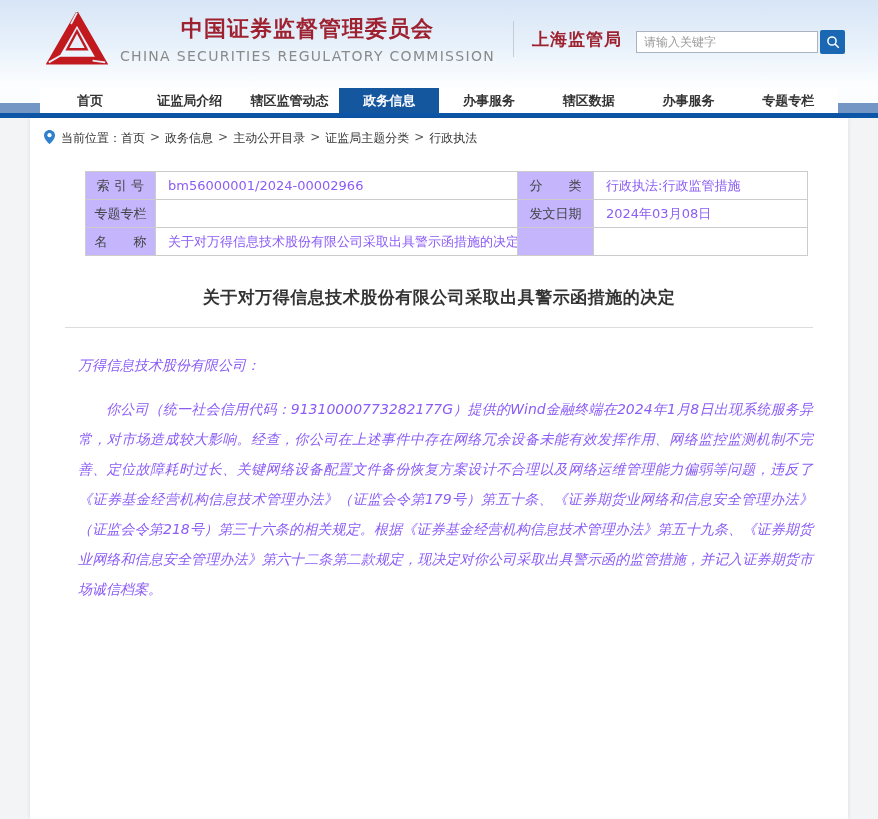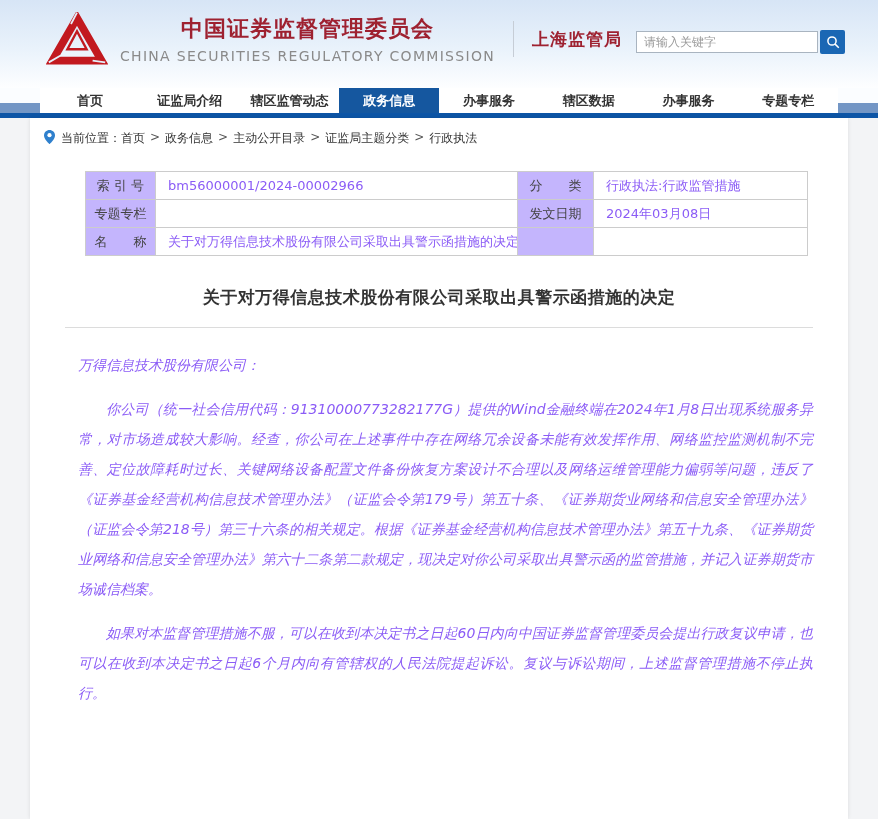--- a/index.html
+++ b/index.html
@@ -171,16 +171,15 @@
     </tr>
   </tbody>
     </table>
 
   <div class="doc-title">关于对万得信息技术股份有限公司采取出具警示函措施的决定</div>
   <hr class="doc-hr">
 
   <div class="doc-body">
     <p class="salutation">万得信息技术股份有限公司：</p>
     <p class="para">你公司（统一社会信用代码：91310000773282177G）提供的Wind金融终端在2024年1月8日出现系统服务异常，对市场造成较大影响。经查，你公司在上述事件中存在网络冗余设备未能有效发挥作用、网络监控监测机制不完善、定位故障耗时过长、关键网络设备配置文件备份恢复方案设计不合理以及网络运维管理能力偏弱等问题，违反了《证券基金经营机构信息技术管理办法》（证监会令第179号）第五十条、《证券期货业网络和信息安全管理办法》（证监会令第218号）第三十六条的相关规定。根据《证券基金经营机构信息技术管理办法》第五十九条、《证券期货业网络和信息安全管理办法》第六十二条第二款规定，现决定对你公司采取出具警示函的监管措施，并记入证券期货市场诚信档案。</p>
-    <p class="para">如果对本监督管理措施不服，可以在收到本决定书之日起60日内向中国证券监督管理委员会提出行政复议申请，也可以在收到本决定书之日起6个月内向有管辖权的人民法院提起诉讼。复议与诉讼期间，上述监督管理措施不停止执行。</p>
   </div>
 
 </div>
 
 </body></html>

